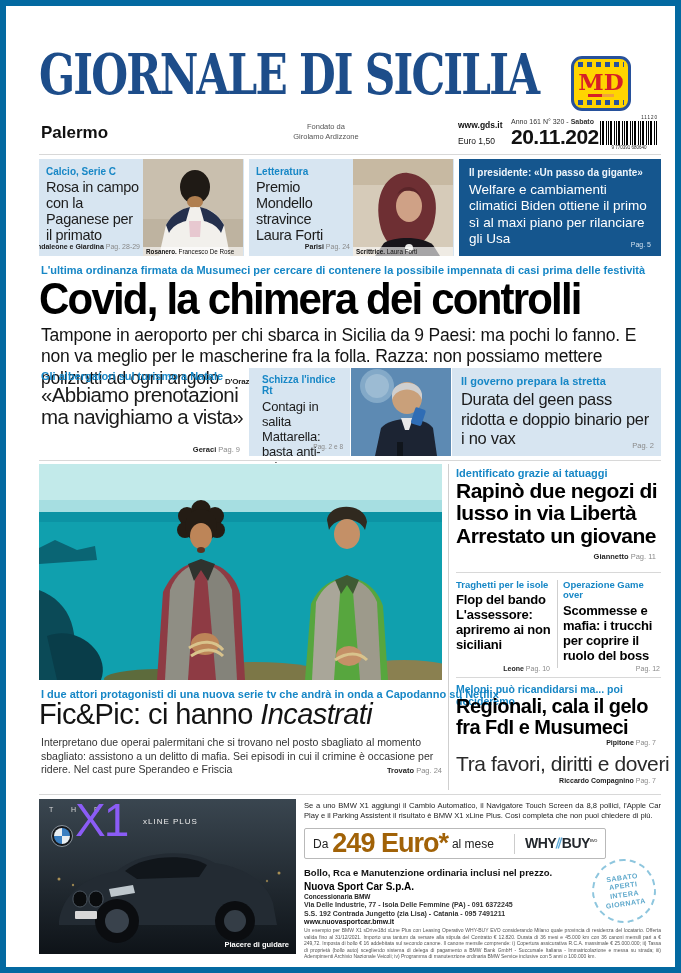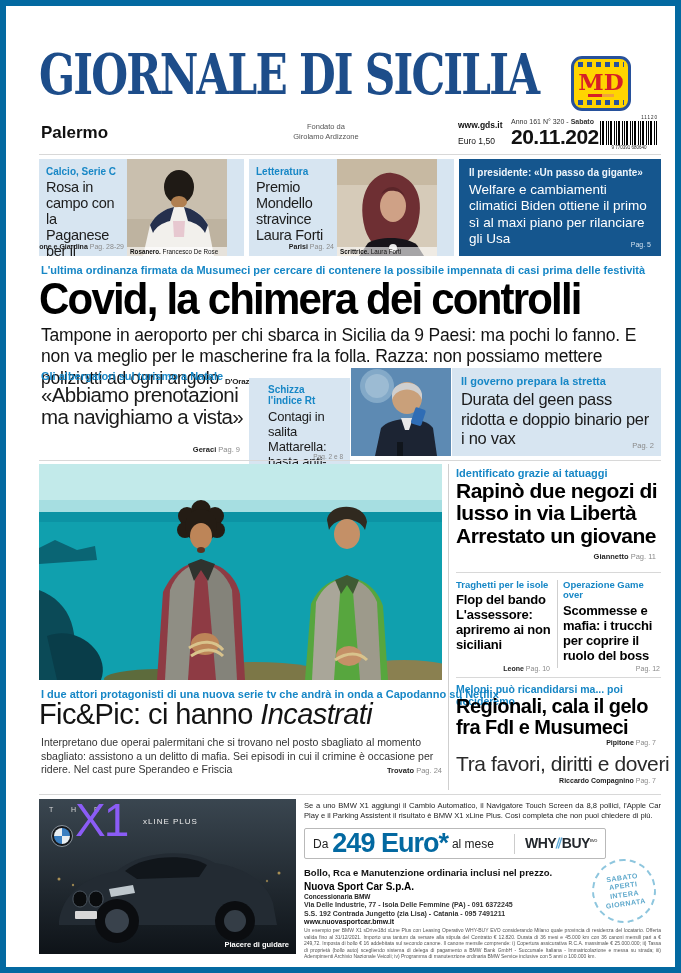--- a/index.html
+++ b/index.html
@@ -28,21 +28,21 @@
   .founded{font-size:7.5px;color:#555;text-align:center;line-height:1.3}
   .issue-line{font-size:7px;color:#333;white-space:nowrap}
   .date-big{font-size:21px;font-weight:bold;letter-spacing:-.5px;color:#111}
   .barcode{position:absolute;left:594px;top:109px;width:58px;height:34px}
   .bars{height:24px;margin-top:6px;background:repeating-linear-gradient(90deg,#000 0 1px,#fff 1px 2px,#000 2px 4px,#fff 4px 6px,#000 6px 7px,#fff 7px 8px)}
   .bc-top{position:absolute;top:0;right:0;font-size:4.5px;letter-spacing:1px;color:#222}
   .bc-num{font-size:4.5px;text-align:center;color:#222}
 
   
   .teaser{position:absolute;top:153px;height:97px;display:flex;overflow:hidden}
-  .teaser .txt{position:relative;width:88px;padding:7px 4px 6px 7px}
+  .teaser .txt{position:relative;width:104px;padding:7px 4px 6px 7px}
   .t-kicker{font-size:10px;line-height:1.1;margin-bottom:3px}
   .t-title{font-size:14.5px;line-height:1.1;letter-spacing:-.3px;color:#1c1c1c}
   .t-byline{position:absolute;right:3px;bottom:6px;font-size:7px;white-space:nowrap}
   .t-photo{position:relative;width:100px;height:97px;flex:none}
   .t-caption{position:absolute;left:0;bottom:0;width:100%;font-size:6.3px;color:#101010;
     background:rgba(255,255,255,.62);padding:1px 3px;white-space:nowrap}
   .t-caption b{font-weight:bold}
   .dark-kicker{font-size:10px;font-weight:bold;color:#eef5fb;margin-bottom:4px}
   .dark-title{font-size:13.5px;line-height:1.22;color:#fff}
   .dark-page{position:absolute;right:10px;bottom:8px;font-size:7px;color:#cfe0ee}
@@ -51,21 +51,21 @@
   .lead-kicker{font-size:11px;white-space:nowrap}
   .lead-headline{font-size:42px;font-weight:bold;letter-spacing:-1.8px;color:#000;white-space:nowrap;
     transform:scaleY(1.05);transform-origin:left top}
   .standfirst{font-size:17.5px;line-height:1.22;color:#131313;letter-spacing:-.2px}
   .sf-byline{font-size:8px;color:#8a8a8a;margin-left:6px}
   .sf-byline b{color:#1d1d1d}
 
   
   .sec-kicker{font-size:11px;margin-bottom:2px}
   .hotels-headline{font-size:20.5px;line-height:1.08;letter-spacing:-.6px;color:#1b1b1b}
-  .smallbox{position:absolute;top:372px;height:88px;padding:6px 19px}
+  .smallbox{position:absolute;top:362px;height:88px;padding:6px 13px}
   .sb-kicker{font-size:10px;line-height:1.1;margin-bottom:3px}
   .sb-title{font-size:13px;line-height:1.16;letter-spacing:-.2px;color:#1b1b1b}
   .sb-page{position:absolute;right:7px;bottom:6px;font-size:6.5px;color:#8a8a8a}
   .gov-title{font-size:16.5px;line-height:1.18;letter-spacing:-.3px;color:#1b1b1b}
 
   
   .feat-kicker{font-size:11px;white-space:nowrap}
   .feat-headline{font-size:29px;letter-spacing:-.6px;color:#141414;white-space:nowrap}
   .feat-body{font-size:10.5px;line-height:1.3;color:#333}
   .rc-kicker{font-size:11px;line-height:1.1}
@@ -79,21 +79,21 @@
   .ad-the{position:absolute;left:10px;top:7px;font-size:7px;letter-spacing:8px;color:#d8d8d8}
   .ad-x1{position:absolute;left:36px;top:-6px;font-size:46px;color:#8b5cf6;font-weight:normal;letter-spacing:-2px}
   .ad-trim{position:absolute;left:104px;top:18px;font-size:8px;color:#ececec;letter-spacing:1px}
   .ad-roundel{position:absolute;left:12px;top:26px}
   .ad-slogan{position:absolute;right:7px;bottom:5px;font-size:7.5px;font-weight:bold;color:#fff}
   .ad-text{position:absolute;left:298px;top:795px;width:357px;height:155px}
   .ad-para{font-size:7.6px;line-height:1.35;color:#1d1d1d;text-align:justify}
   .price-box{position:absolute;left:0;top:27px;width:302px;height:31px;border:1px solid #b9b9b9;border-radius:2px;
     display:flex;align-items:center;padding:0 8px}
   .price-da{font-size:12px;color:#222}
-  .price-main{font-size:27px;font-weight:bold;letter-spacing:-1px;color:#0369a1;margin:0 4px}
+  .price-main{font-size:27px;font-weight:bold;letter-spacing:-1px;color:#a16207;margin:0 4px}
   .price-per{font-size:12px;color:#222;margin-right:10px}
   .price-sep{width:1px;height:20px;background:#ccc;margin:0 10px}
   .whybuy{font-size:14px;font-weight:bold;color:#23282d;letter-spacing:-.5px}
   .whybuy .slash{color:#58a8d8;font-weight:bold}
   .whybuy sup{font-size:4px;color:#555}
   .ad-bollo{position:absolute;top:66px;font-size:9.5px;font-weight:bold;color:#111}
   .ad-dealer{position:absolute;top:80px;font-size:10px;font-weight:bold;color:#000}
   .ad-dealer-sub{position:absolute;top:92px;font-size:6.5px;font-weight:bold;color:#222}
   .ad-addr{font-size:7px;font-weight:bold;color:#333;line-height:1.4}
   .ad-url{position:absolute;top:117px;font-size:7px;font-weight:bold;color:#111}

